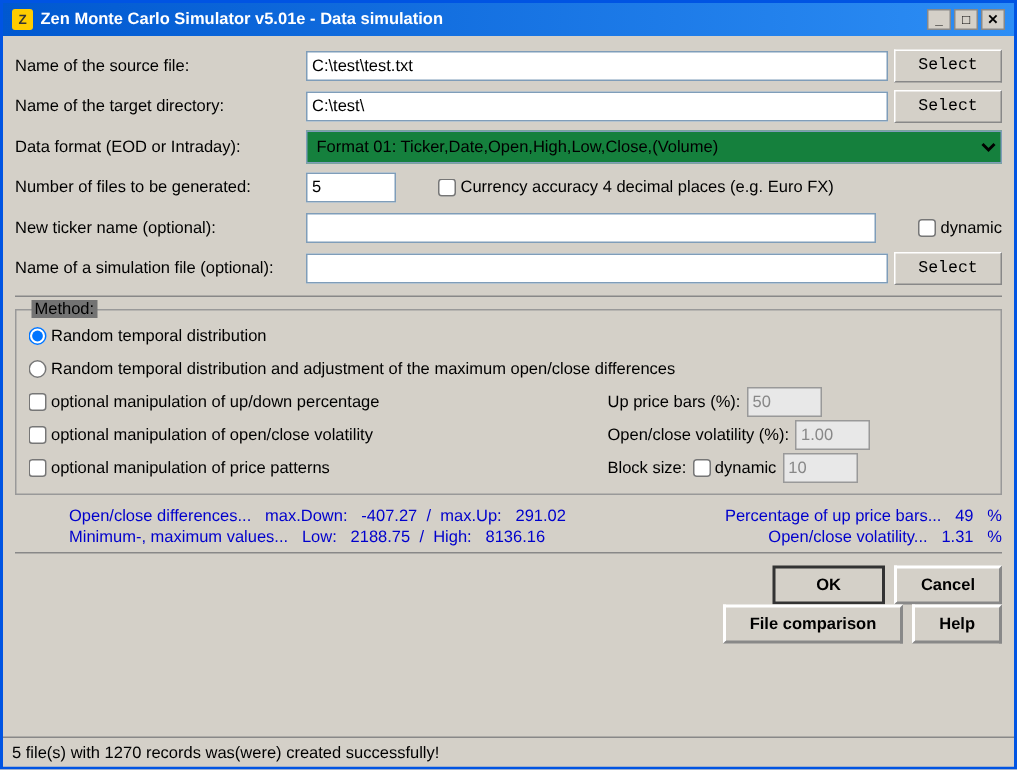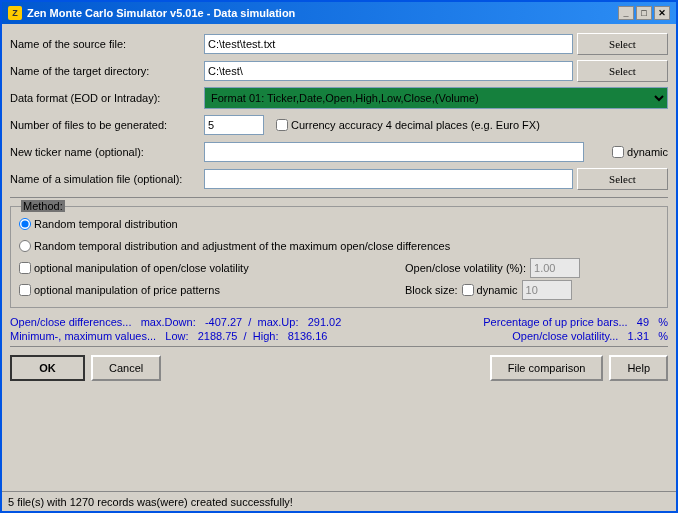--- a/index.html
+++ b/index.html
@@ -120,29 +120,29 @@
       width: 60px;
       height: 20px;
       border: 1px solid #7f9db9;
       background: white;
       padding: 1px 3px;
       font-size: 11px;
       font-family: 'Tahoma', sans-serif;
     }
 
     .btn-select {
-      width: 91px;
+      width: 72px;
       height: 22px;
       background: #d4d0c8;
       border: 1px solid #888;
       border-top-color: #fff;
       border-left-color: #fff;
       font-size: 11px;
       cursor: pointer;
-      font-family: Liberation Serif, serif;
+      font-family: Liberation Mono, monospace;
     }
 
     select.form-select {
       flex: 1;
       height: 22px;
       border: 1px solid #7f9db9;
       background: #15803d;
       padding: 1px 2px;
       font-size: 11px;
       font-family: 'Tahoma', sans-serif;
@@ -212,45 +212,48 @@
       flex-direction: column;
       gap: 2px;
       padding: 4px 0;
       border-bottom: 1px solid #888;
     }
 
     .stats-row {
       display: flex;
       align-items: center;
       justify-content: space-between;
+      margin-left: 36px;
     }
 
     .stats-text {
       color: #0000cc;
       font-size: 11px;
     }
 
     
     .bottom-buttons {
       display: flex;
       align-items: flex-end;
       justify-content: space-between;
       padding: 4px 0;
+      flex-direction: column;
     }
 
     .btn-main {
       height: 26px;
       background: #d4d0c8;
       border: 2px solid #888;
       border-top-color: #fff;
       border-left-color: #fff;
       font-size: 11px;
       cursor: pointer;
       font-family: 'Tahoma', sans-serif;
       padding: 0 16px;
+      font-weight: bold;
     }
 
     .btn-ok {
       width: 75px;
       border: 2px solid #333;
       font-weight: bold;
     }
 
     .status-bar {
       background: #d4d0c8;
@@ -321,21 +324,21 @@
         <select class="form-select">
           <option>Format 01: Ticker,Date,Open,High,Low,Close,(Volume)</option>
           <option>Format 02: Date,Open,High,Low,Close,(Volume)</option>
           <option>Format 03: Intraday</option>
         </select>
       </div>
 
       <div class="form-row">
         <span class="form-label">Number of files to be generated:</span>
         <input class="form-input-small" type="text" value="5" style="">
-        <label class="checkbox-label" style="margin-left:8px;">
+        <label class="checkbox-label" style="margin-left:24px;">
           <input type="checkbox" style="">
           <span>Currency accuracy 4 decimal places (e.g. Euro FX)</span>
         </label>
       </div>
 
       <div class="form-row">
         <span class="form-label">New ticker name (optional):</span>
         <input class="form-input" type="text" style="">
         <label class="checkbox-label" style="width:80px;justify-content:flex-end;">
           <input type="checkbox" style="">
@@ -368,20 +371,32 @@
 
       <div class="method-option-row">
         <div class="method-option-left">
           <label class="checkbox-label">
             <input type="radio" name="method" style="">
             <span>Random temporal distribution and adjustment of the maximum open/close differences</span>
           </label>
         </div>
       </div>
 
+      <div class="method-option-row">
+        <div class="method-option-left">
+          <label class="checkbox-label">
+            <input type="checkbox" style="">
+            <span>optional manipulation of up/down percentage</span>
+          </label>
+        </div>
+        <div class="method-option-right">
+          <span class="param-label">Up price bars (%):</span>
+          <input class="param-input" type="text" value="50" style="">
+        </div>
+      </div>
 
       <div class="method-option-row">
         <div class="method-option-left">
           <label class="checkbox-label">
             <input type="checkbox" style="">
             <span>optional manipulation of open/close volatility</span>
           </label>
         </div>
         <div class="method-option-right">
           <span class="param-label">Open/close volatility (%):</span>

